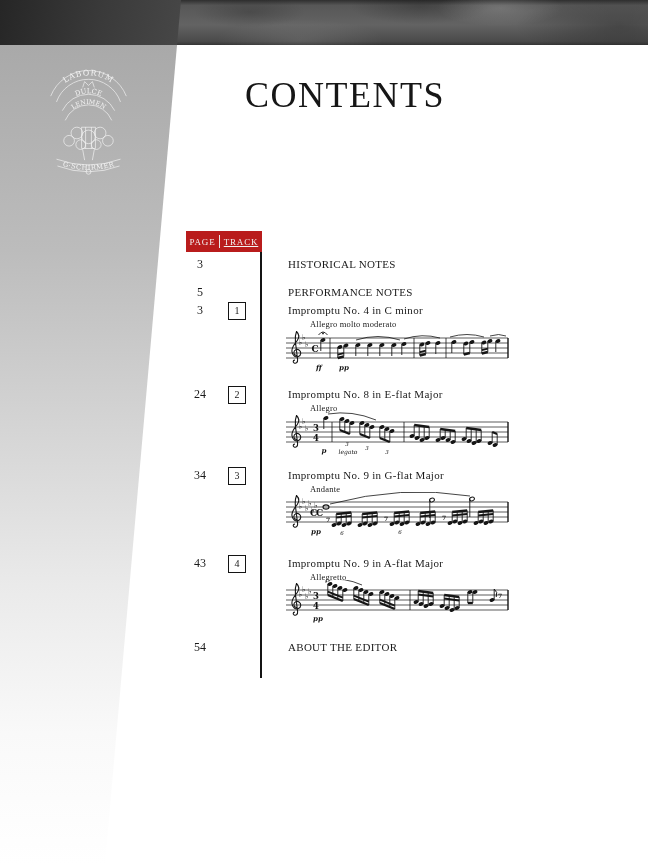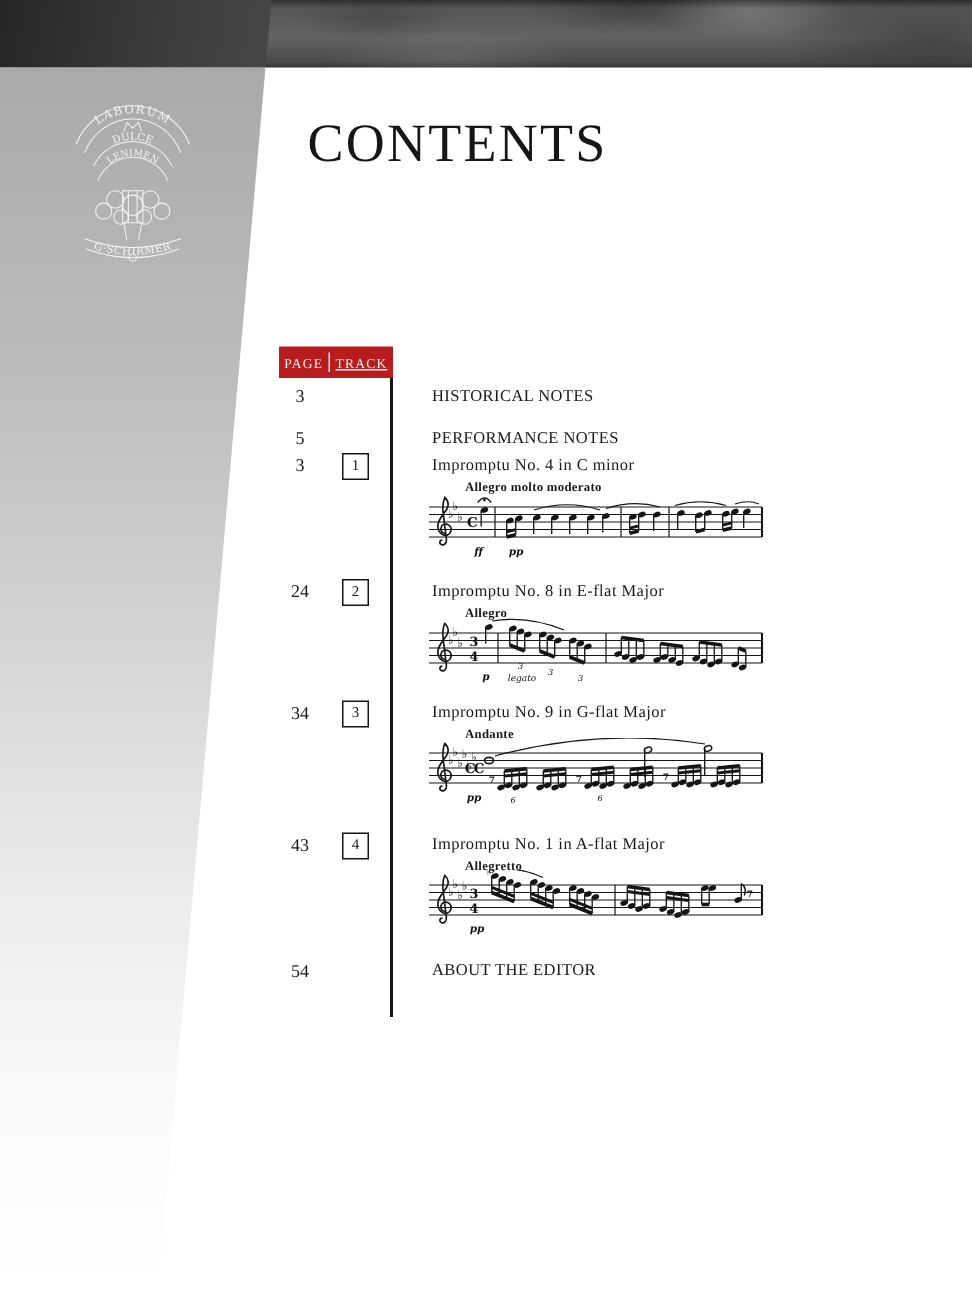--- a/index.html
+++ b/index.html
@@ -18,35 +18,35 @@
     clip-path:polygon(0 0,181px 0,177px 45px,0 45px);
     background:linear-gradient(100deg,#262626,#3a3a3a 55%,#474747);}
   
   .sideband{position:absolute;left:0;top:45px;width:182px;height:819px;
     clip-path:polygon(0 0,177px 0,105px 100%,0 100%);
     background:linear-gradient(180deg,#a9a9a9 0%,#bcbcbc 25%,#d6d6d6 48%,#eaeaea 66%,#f9f9f9 84%,#ffffff 100%);}
   .logo{position:absolute;left:40px;top:57px;width:97px;height:119px;opacity:.85;}
   .logo text{fill:#ffffff;font-family:"DejaVu Serif",serif;}
   .logo path,.logo circle,.logo rect,.logo line,.logo ellipse{stroke:#ffffff;fill:none;}
   
-  .contents-title{position:absolute;left:205px;top:74px;width:240px;text-align:left;
+  .contents-title{position:absolute;left:205px;top:74px;width:240px;text-align:right;
     font-size:36px;letter-spacing:1.5px;color:#161616;}
   
   .thead{position:absolute;left:186px;top:231px;width:76px;height:21px;background:#b91c1c;
     display:flex;align-items:center;color:#f2f2f2;font-size:9px;letter-spacing:.8px;}
   .thead .cell-page{width:33px;text-align:center;}
   .thead .divider{width:1px;height:13px;background:#e8e8e8;}
   .thead .cell-track{flex:1;text-align:center;text-decoration:underline;}
   .vrule{position:absolute;left:260px;top:252px;width:1.5px;height:426px;background:#141414;}
   
   .pagenum{position:absolute;left:184px;width:32px;text-align:center;font-size:12px;}
   .trackbox{position:absolute;left:228px;width:16px;height:16px;border:1.2px solid #141414;
     text-align:center;font-size:10px;line-height:16px;background:#fff;}
   .rowtitle{position:absolute;left:288px;font-weight:normal;font-size:11px;letter-spacing:.3px;white-space:nowrap;}
-  .tempo{position:absolute;left:310px;font-weight:bold;font-size:8.5px;letter-spacing:.2px;white-space:nowrap;}
+  .tempo{position:absolute;left:310px;font-weight:normal;font-size:8.5px;letter-spacing:.2px;white-space:nowrap;}
   .staff{position:absolute;left:286px;width:224px;height:46px;}
 </style>
 </head>
 <body>
 
 <div class="stage">
 
   <div class="topbar"></div>
   <div class="topbar-left"></div>
 
@@ -351,21 +351,21 @@
       <text x="42" y="30" font-size="6" fill="#111" font-family="&quot;DejaVu Serif&quot;,serif" text-anchor="middle" font-weight="bold">7</text>
       <text x="100" y="29" font-size="6" fill="#111" font-family="&quot;DejaVu Serif&quot;,serif" text-anchor="middle" font-weight="bold">7</text>
       <text x="158" y="28" font-size="6" fill="#111" font-family="&quot;DejaVu Serif&quot;,serif" text-anchor="middle" font-weight="bold">7</text>
       <text x="30" y="42" font-size="7" fill="#111" font-family="&quot;DejaVu Serif&quot;,serif" text-anchor="middle" font-weight="bold" font-style="italic">pp</text>
       <text x="56" y="43" font-size="5.5" fill="#111" font-family="&quot;DejaVu Serif&quot;,serif" text-anchor="middle" font-style="italic">6</text>
       <text x="114" y="42" font-size="5.5" fill="#111" font-family="&quot;DejaVu Serif&quot;,serif" text-anchor="middle" font-style="italic">6</text>
     </svg>
 
   <div class="pagenum" style="top:556px">43</div>
   <div class="trackbox" style="top:555px">4</div>
-  <div class="rowtitle" style="top:557px">Impromptu No. 1 in A-flat Major</div>
+  <div class="rowtitle" style="top:557px">Impromptu No. 9 in A-flat Major</div>
   <div class="tempo" style="top:572px">Allegretto</div>
   <svg class="staff" style="top:580px" viewBox="0 0 224 46">
       <line x1="0" y1="10" x2="222" y2="10" stroke="#151515" stroke-width="0.7"></line>
       <line x1="0" y1="15" x2="222" y2="15" stroke="#151515" stroke-width="0.7"></line>
       <line x1="0" y1="20" x2="222" y2="20" stroke="#151515" stroke-width="0.7"></line>
       <line x1="0" y1="25" x2="222" y2="25" stroke="#151515" stroke-width="0.7"></line>
       <line x1="0" y1="30" x2="222" y2="30" stroke="#151515" stroke-width="0.7"></line>
       <line x1="124" y1="10" x2="124" y2="30" stroke="#151515" stroke-width="0.8"></line>
       <line x1="222" y1="10" x2="222" y2="30" stroke="#151515" stroke-width="1.4"></line>
       <path d="M10.5,3.5 C13,6 13.4,9.3 11.4,12.2 C8.4,16.4 5.6,19.2 5.9,23.2 C6.2,27.6 9.8,29.7 12.4,28.6 C15.2,27.4 15.6,23.4 13,21.9 C10.9,20.7 8.2,21.8 7.9,24.3 C7.7,26.2 9.2,27.6 10.9,27.7 M10.5,3.5 C9.2,6.8 9,10 9.4,13.8 L11.6,31.5 C11.9,34.2 10,35.9 8.2,35 C6.7,34.3 7,32.3 8.5,32.1" fill="none" stroke="#151515" stroke-width="1.1" stroke-linecap="round"></path>

